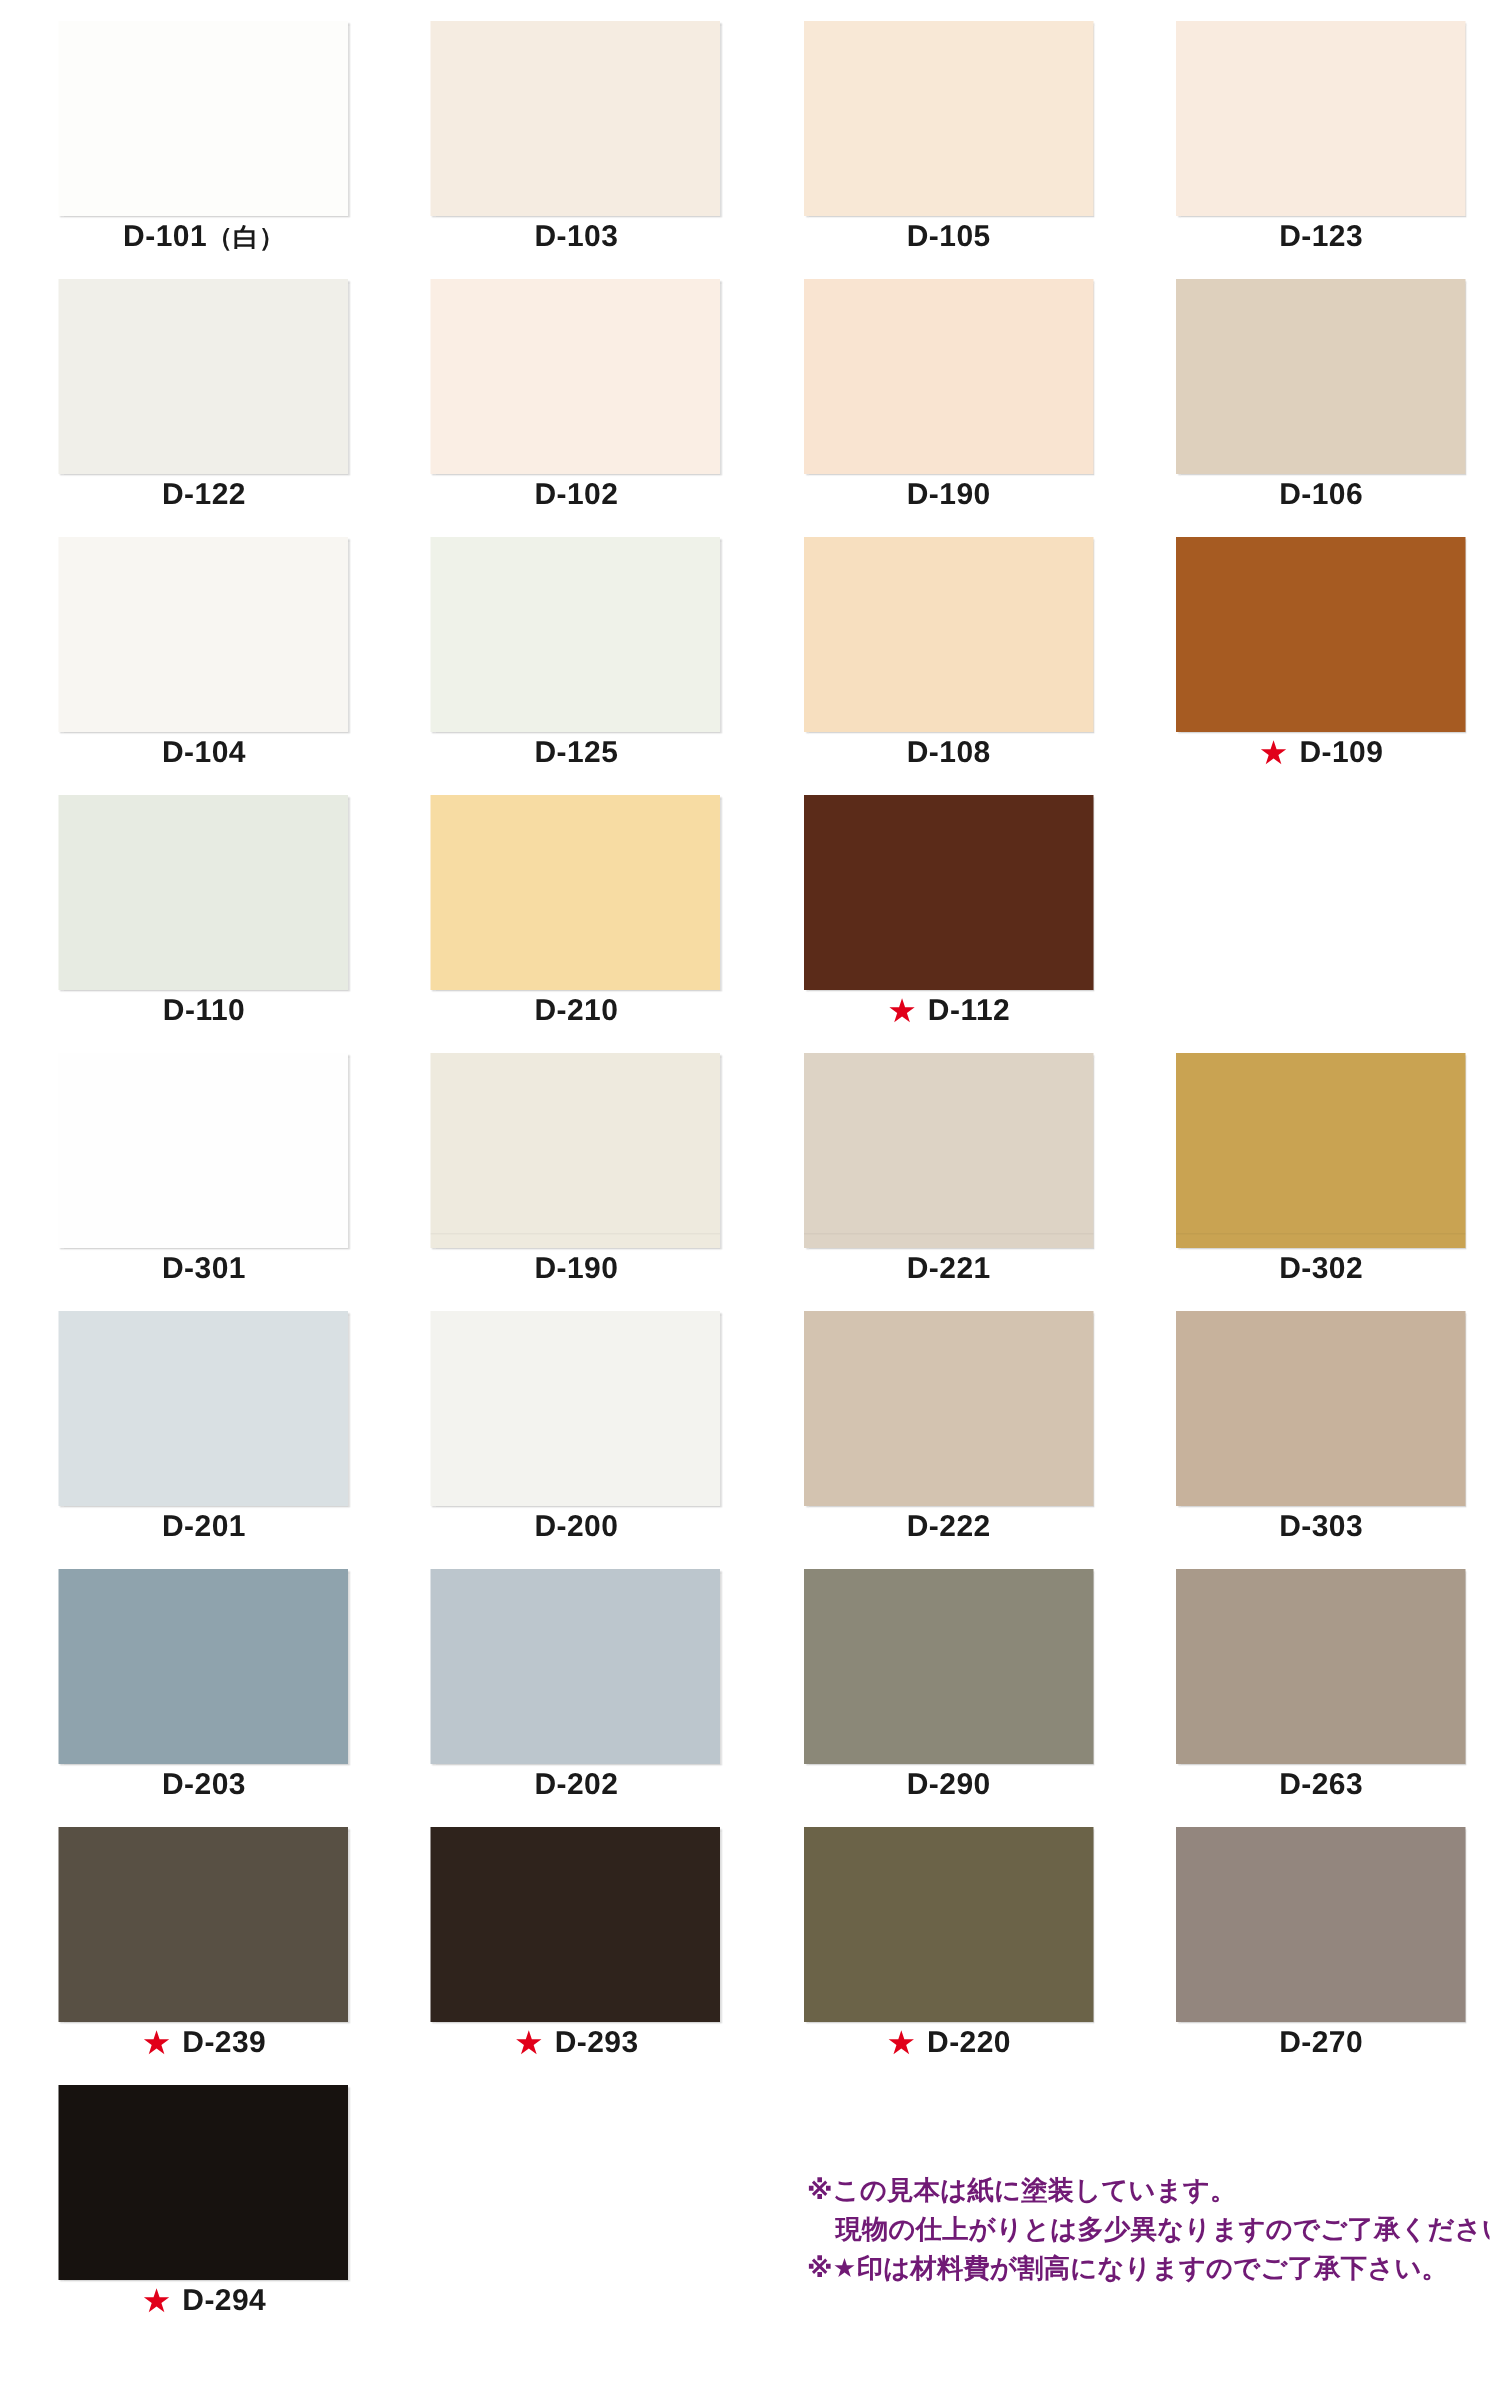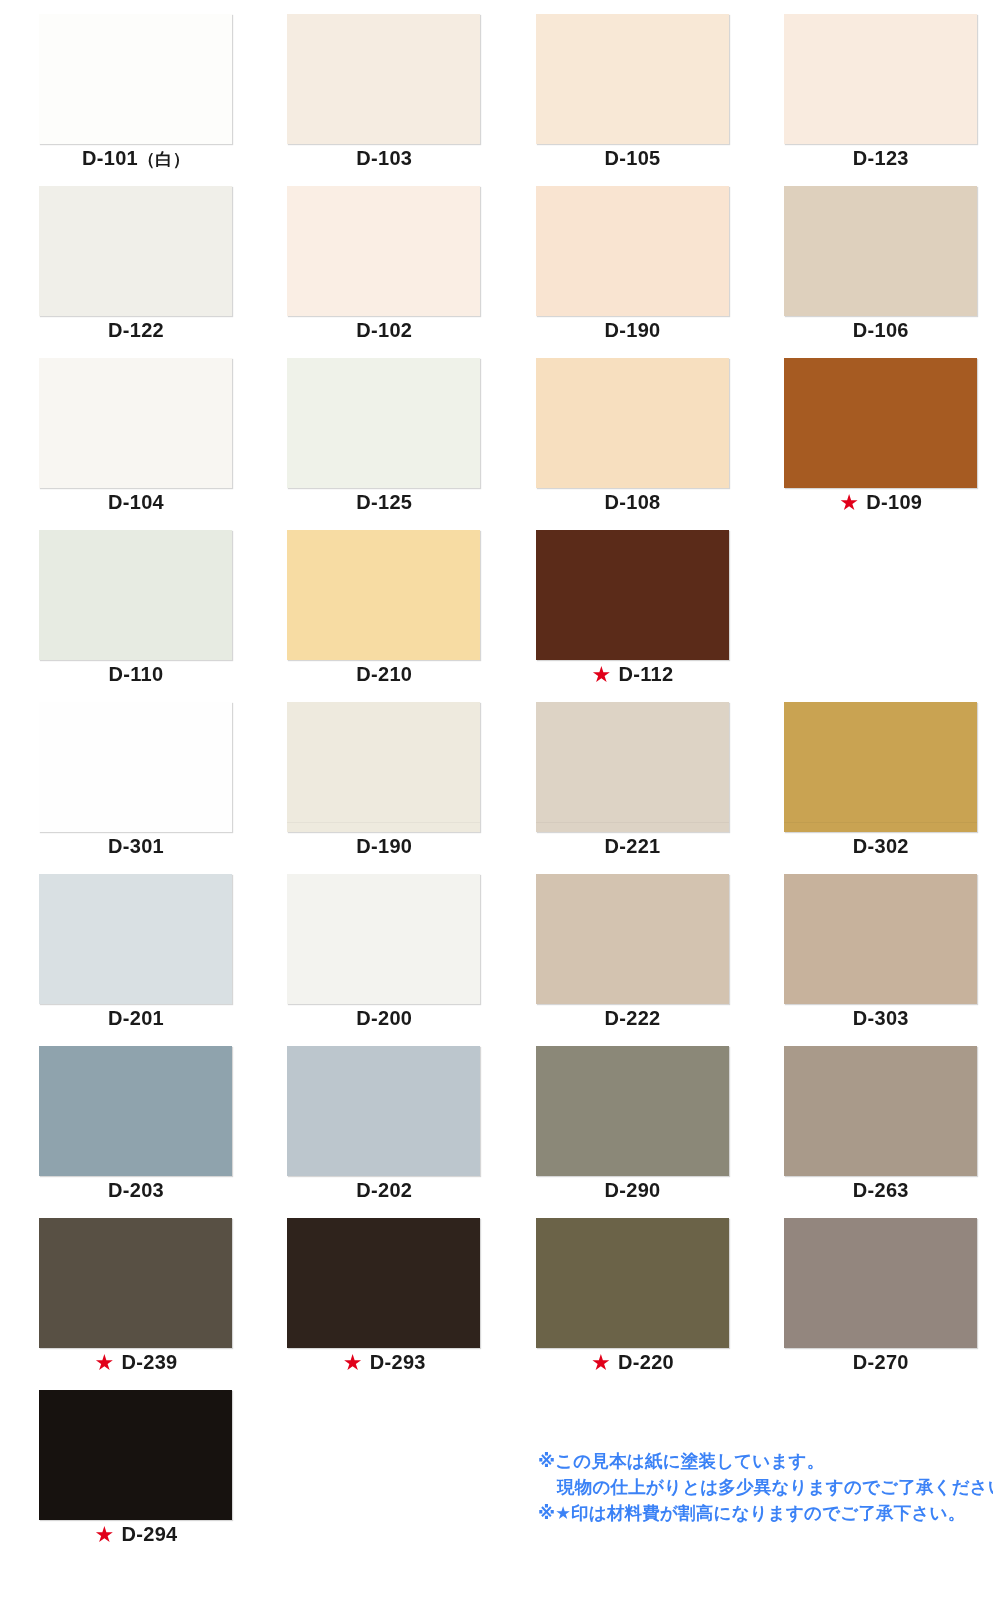--- a/index.html
+++ b/index.html
@@ -97,21 +97,21 @@
     vertical-align: -1px;
     margin-right: 7px;
     font-family: "DejaVu Sans", sans-serif;
   }
 
   .notes-block {
     position: absolute;
     left: 538px;
     top: 1448px;
     width: 450px;
-    color: #3b82f6;
+    color: #701a75;
     font-size: 17.5px;
     font-weight: bold;
     line-height: 26px;
     font-family: "DejaVu Sans", sans-serif;
     letter-spacing: 0.2px;
   }
 
   .notes-line {
     white-space: nowrap;
   }

